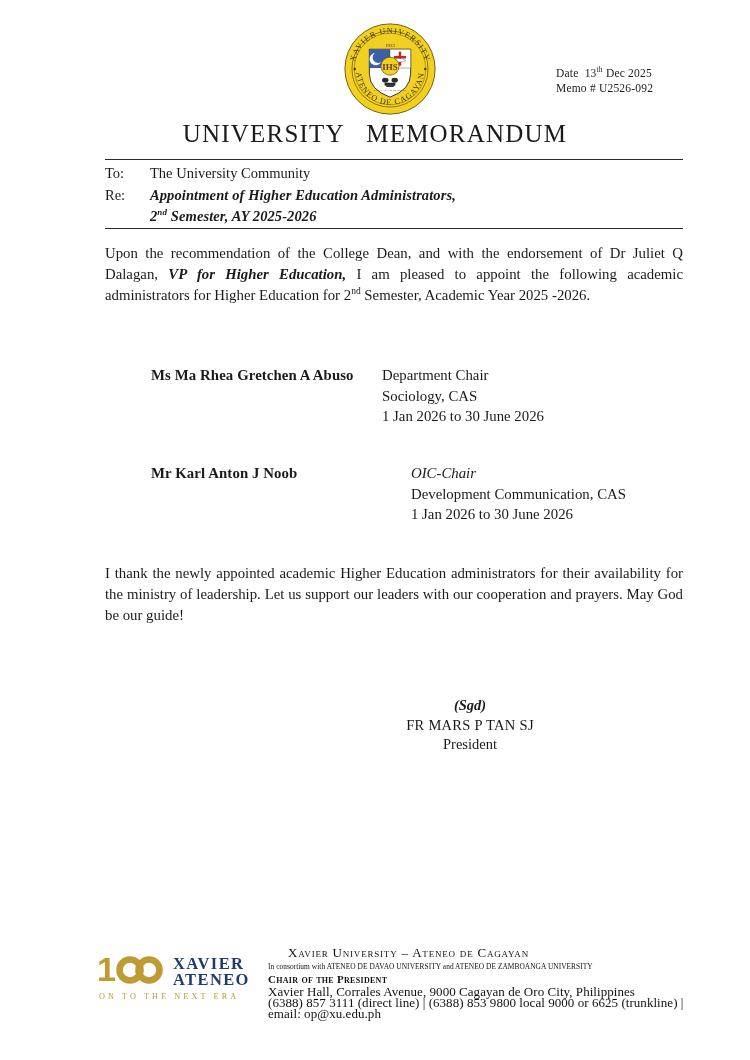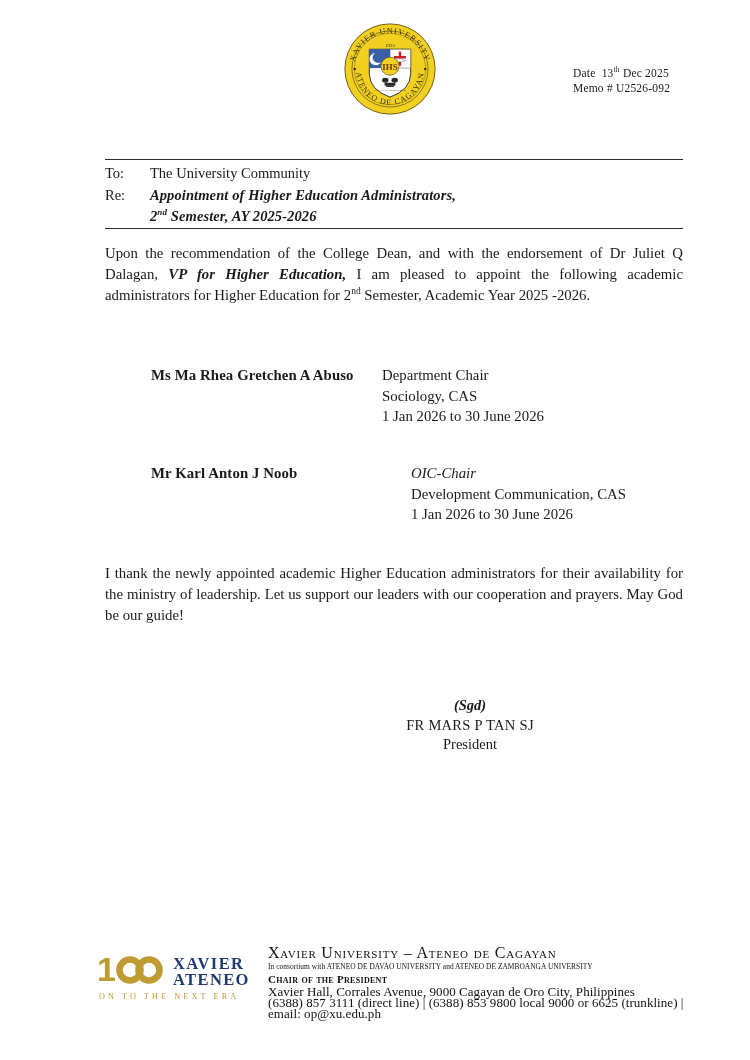--- a/index.html
+++ b/index.html
@@ -32,21 +32,20 @@
   }
 
   
   .date-block {
     position: absolute;
     left: 556px;
     top: 66px;
     font-size: 11.5px;
     line-height: 15px;
     letter-spacing: 0.2px;
-    margin-left: 17px;
   }
   .date-block .lbl { display: inline; }
   sup.ord {
     font-size: 7.5px;
     vertical-align: super;
     line-height: 0;
   }
 
   
   .doc-title {
@@ -182,24 +181,25 @@
     height: 58px;
   }
   .footer-text {
     position: absolute;
     left: 268px;
     top: 5px;
     width: 420px;
     color: #111;
   }
   .f-line1 {
-    font-size: 16px;
+    font-size: 13px;
     font-variant: small-caps;
     letter-spacing: 0.8px;
     line-height: 16px;
+    margin-left: 20px;
   }
   .f-line2 {
     font-size: 7.4px;
     line-height: 11px;
     letter-spacing: 0.05px;
   }
   .f-line3 {
     font-size: 11px;
     font-weight: bold;
     font-variant: small-caps;
@@ -252,20 +252,21 @@
       </g>
       <text x="50" y="73.5" font-family="Liberation Serif, serif" font-size="2.9" fill="#3a3208" text-anchor="middle" letter-spacing="0.3">CIVITAS  LIBERORUM</text>
     </svg>
   </div>
 
   <div class="date-block">
     <div><span class="lbl">Date</span>&nbsp;&nbsp;<span>13</span><sup class="ord">th</sup> <span>Dec 2025</span></div>
     <div><span>Memo #</span> <span>U2526-092</span></div>
   </div>
 
+  <div class="doc-title">UNIVERSITY   MEMORANDUM</div>
 
   <div class="rule rule-top"></div>
   <div class="rule rule-bottom"></div>
 
   <div class="tore">
     <div class="tore-row">
       <div class="tore-label">To:</div>
       <div class="tore-value">The University Community</div>
     </div>
     <div class="tore-row">

